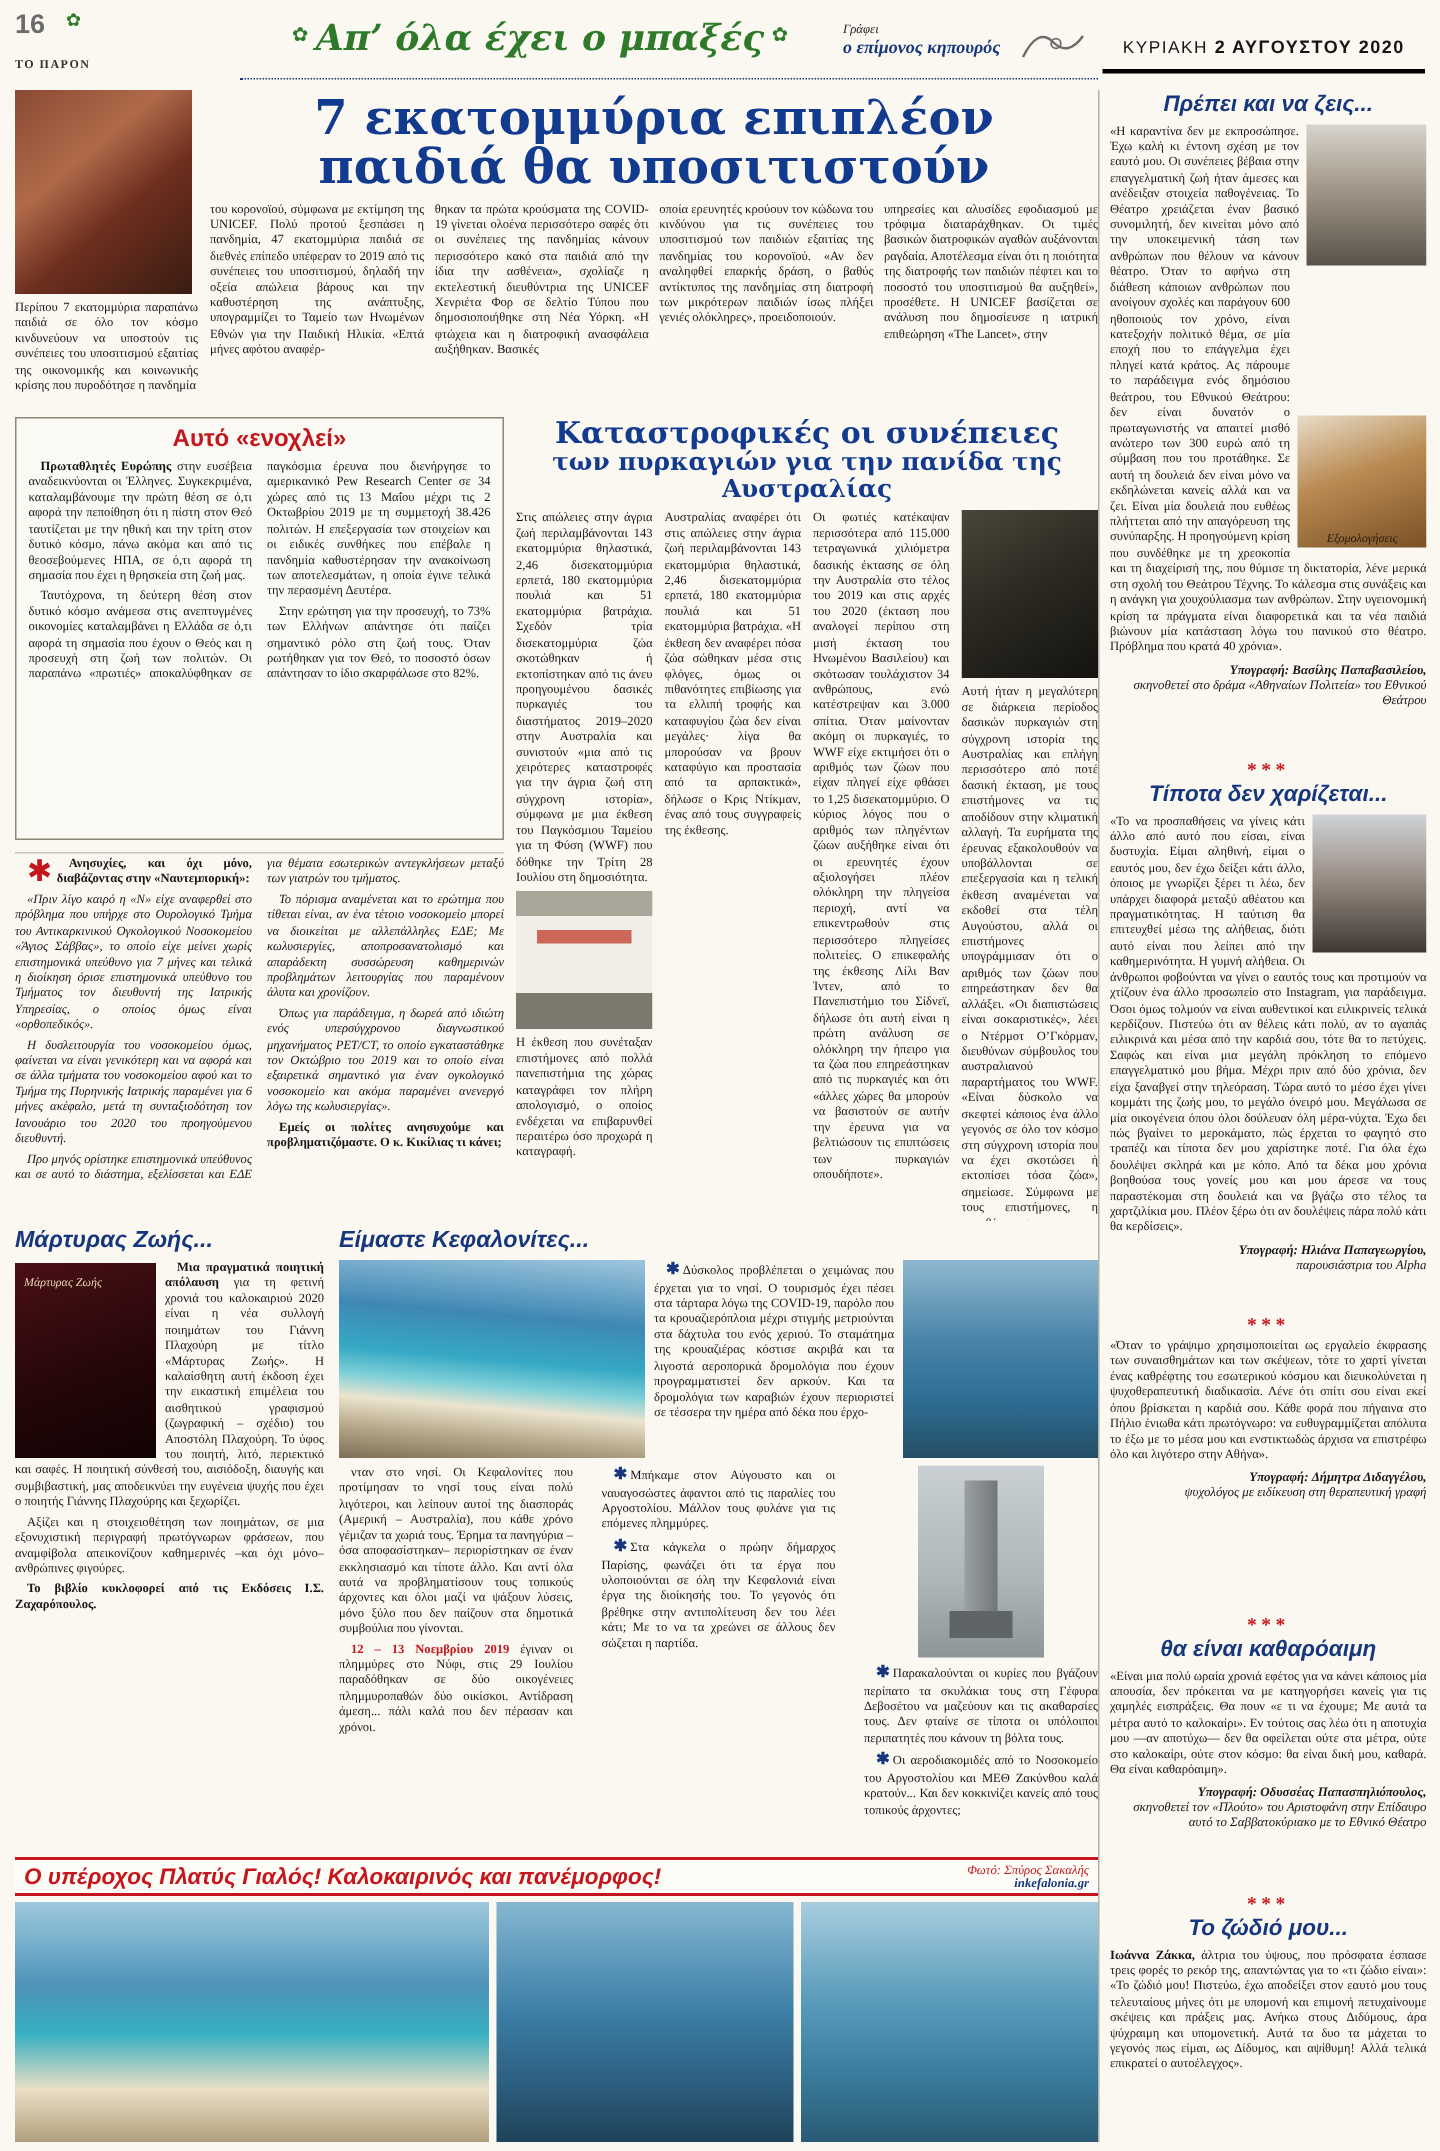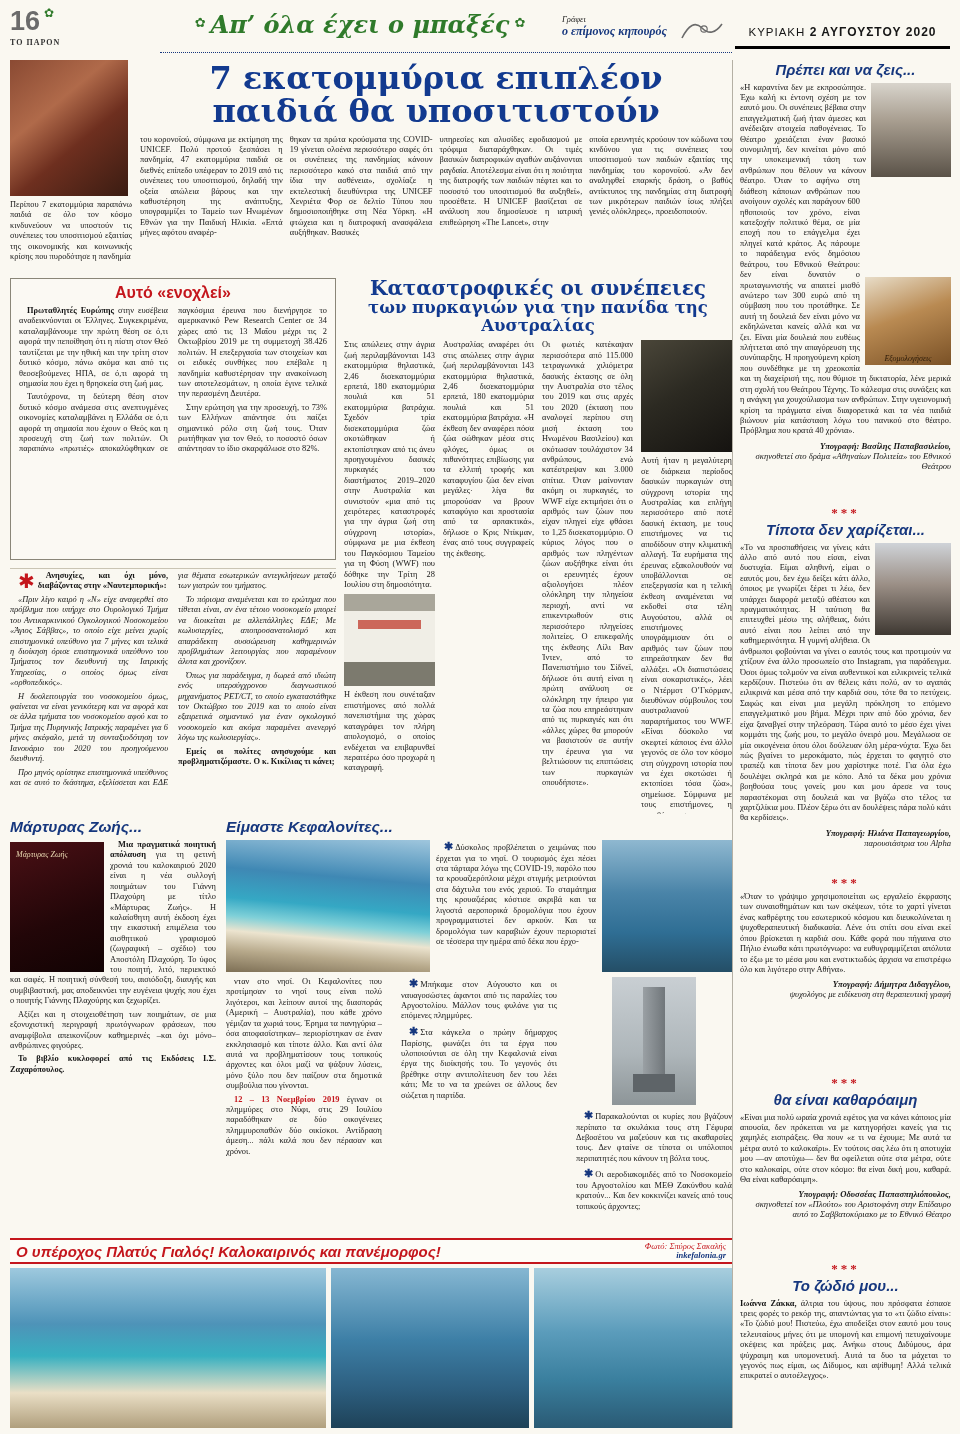--- a/index.html
+++ b/index.html
@@ -10,21 +10,21 @@
     font-family:"Liberation Serif", serif;
   }
   .small { font-size:8.4px; line-height:1.24; text-align:justify; }
   .small p { margin:0 0 3px 0; text-indent:8px; }
   .b { font-weight:bold; }
   .i { font-style:italic; }
   .red { color:#c4161c; }
 
   
   #header { position:absolute; left:10px; top:6px; width:940px; height:54px; }
-  .pageno { position:absolute; left:0; top:0; font-size:27px; font-weight:bold; color:#6b6b6b;
+  .pageno { position:absolute; left:0; top:0; font-size:18px; font-weight:bold; color:#6b6b6b;
             font-family:"Liberation Sans", sans-serif; }
   .pageno-flower { position:absolute; left:34px; top:0; color:#2f7a2a; font-size:12px; }
   .masthead { position:absolute; left:0; top:32px; font-size:8px; font-weight:bold; letter-spacing:1px; color:#333; }
   .garden-head { position:absolute; left:170px; top:4px; width:360px; text-align:center; }
   .garden-title { font-size:24px; font-weight:bold; font-style:italic; color:#2f7a2a;
                   font-family:"DejaVu Serif", serif; }
   .flower { color:#2f7a2a; font-size:13px; vertical-align:super; padding:0 5px; }
   .byline-block { position:absolute; left:552px; top:8px; text-align:left; }
   .byline-label { font-size:8.5px; font-style:italic; color:#222; }
   .byline { font-size:12px; font-weight:bold; font-style:italic; color:#16377e; }
@@ -180,22 +180,22 @@
       <div class="body small">Περίπου 7 εκατομμύρια παραπάνω παιδιά σε όλο τον κόσμο κινδυνεύουν να υποστούν τις συνέπειες του υποσιτισμού εξαιτίας της οικονομικής και κοινωνικής κρίσης που πυροδότησε η πανδημία</div>
     </div>
     <div class="lead-right">
       <h1 class="lead-headline">
         <span class="l1">7 εκατομμύρια επιπλέον</span>
         <span class="l2">παιδιά θα υποσιτιστούν</span>
       </h1>
       <div class="lead-cols">
         <div class="small">του κορονοϊού, σύμφωνα με εκτίμηση της UNICEF. Πολύ προτού ξεσπάσει η πανδημία, 47 εκατομμύρια παιδιά σε διεθνές επίπεδο υπέφεραν το 2019 από τις συνέπειες του υποσιτισμού, δηλαδή την οξεία απώλεια βάρους και την καθυστέρηση της ανάπτυξης, υπογραμμίζει το Ταμείο των Ηνωμένων Εθνών για την Παιδική Ηλικία. «Επτά μήνες αφότου αναφέρ-</div>
         <div class="small">θηκαν τα πρώτα κρούσματα της COVID-19 γίνεται ολοένα περισσότερο σαφές ότι οι συνέπειες της πανδημίας κάνουν περισσότερο κακό στα παιδιά από την ίδια την ασθένεια», σχολίαζε η εκτελεστική διευθύντρια της UNICEF Χενριέτα Φορ σε δελτίο Τύπου που δημοσιοποιήθηκε στη Νέα Υόρκη. «Η φτώχεια και η διατροφική ανασφάλεια αυξήθηκαν. Βασικές</div>
+        <div class="small">οποία ερευνητές κρούουν τον κώδωνα του κινδύνου για τις συνέπειες του υποσιτισμού των παιδιών εξαιτίας της πανδημίας του κορονοϊού. «Αν δεν αναληφθεί επαρκής δράση, ο βαθύς αντίκτυπος της πανδημίας στη διατροφή των μικρότερων παιδιών ίσως πλήξει γενιές ολόκληρες», προειδοποιούν.</div>
         <div class="small">υπηρεσίες και αλυσίδες εφοδιασμού με τρόφιμα διαταράχθηκαν. Οι τιμές βασικών διατροφικών αγαθών αυξάνονται ραγδαία. Αποτέλεσμα είναι ότι η ποιότητα της διατροφής των παιδιών πέφτει και το ποσοστό του υποσιτισμού θα αυξηθεί», προσέθετε. Η UNICEF βασίζεται σε ανάλυση που δημοσίευσε η ιατρική επιθεώρηση «The Lancet», στην</div>
-        <div class="small">οποία ερευνητές κρούουν τον κώδωνα του κινδύνου για τις συνέπειες του υποσιτισμού των παιδιών εξαιτίας της πανδημίας του κορονοϊού. «Αν δεν αναληφθεί επαρκής δράση, ο βαθύς αντίκτυπος της πανδημίας στη διατροφή των μικρότερων παιδιών ίσως πλήξει γενιές ολόκληρες», προειδοποιούν.</div>
       </div>
     </div>
   </section>
 
   <section id="middle">
     <div class="left-stack">
       <div class="enoxlei">
         <div class="enoxlei-title">Αυτό «ενοχλεί»</div>
         <div class="enoxlei-body small">
           <p><span class="b">Πρωταθλητές Ευρώπης</span><span> στην ευσέβεια αναδεικνύονται οι Έλληνες. Συγκεκριμένα, καταλαμβάνουμε την πρώτη θέση σε ό,τι αφορά την πεποίθηση ότι η πίστη στον Θεό ταυτίζεται με την ηθική και την τρίτη στον δυτικό κόσμο, πάνω ακόμα και από τις θεοσεβούμενες ΗΠΑ, σε ό,τι αφορά τη σημασία που έχει η θρησκεία στη ζωή μας.</span></p>

